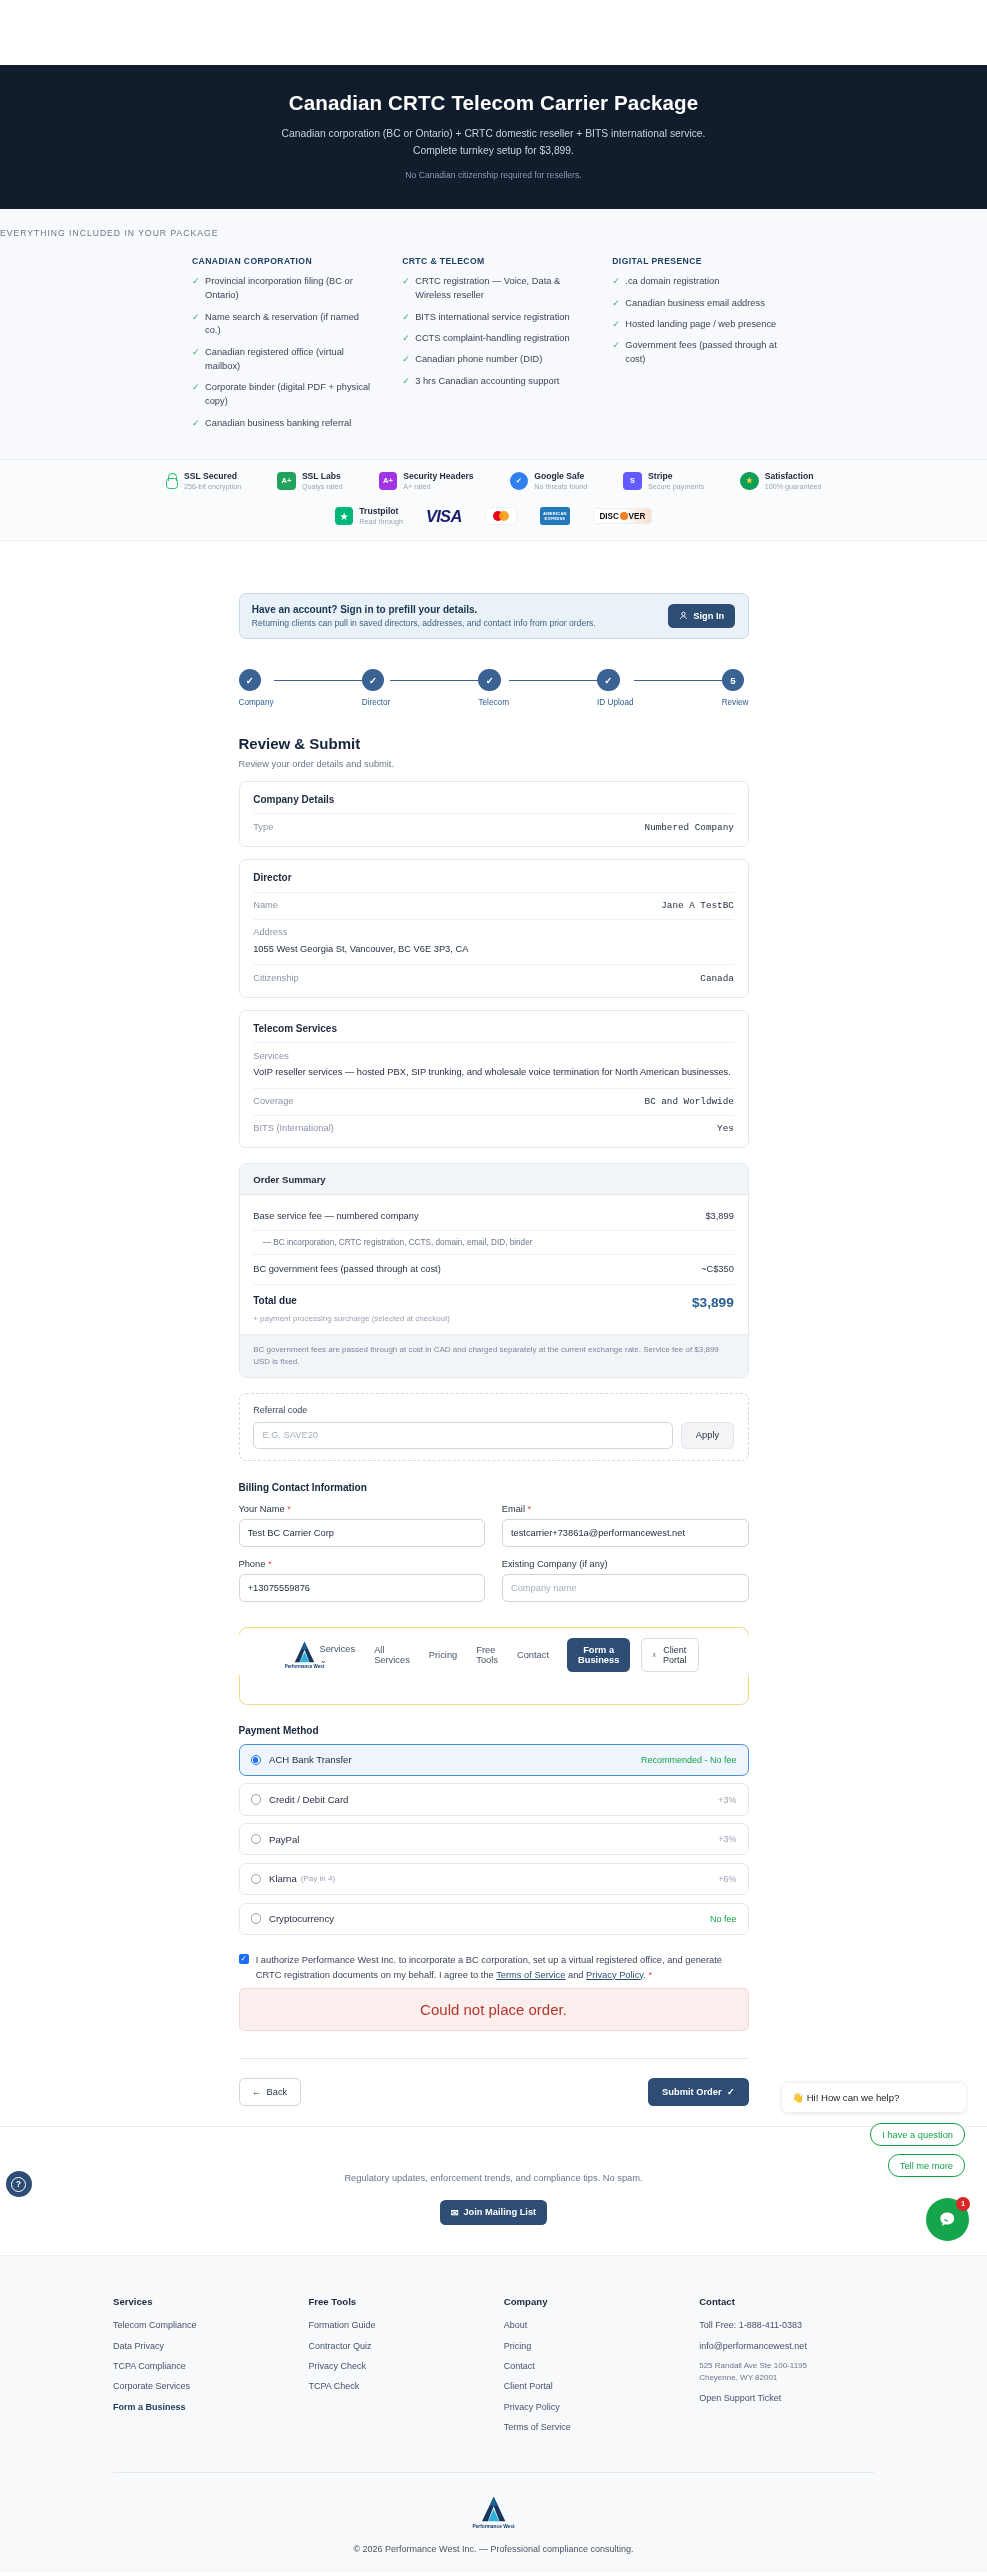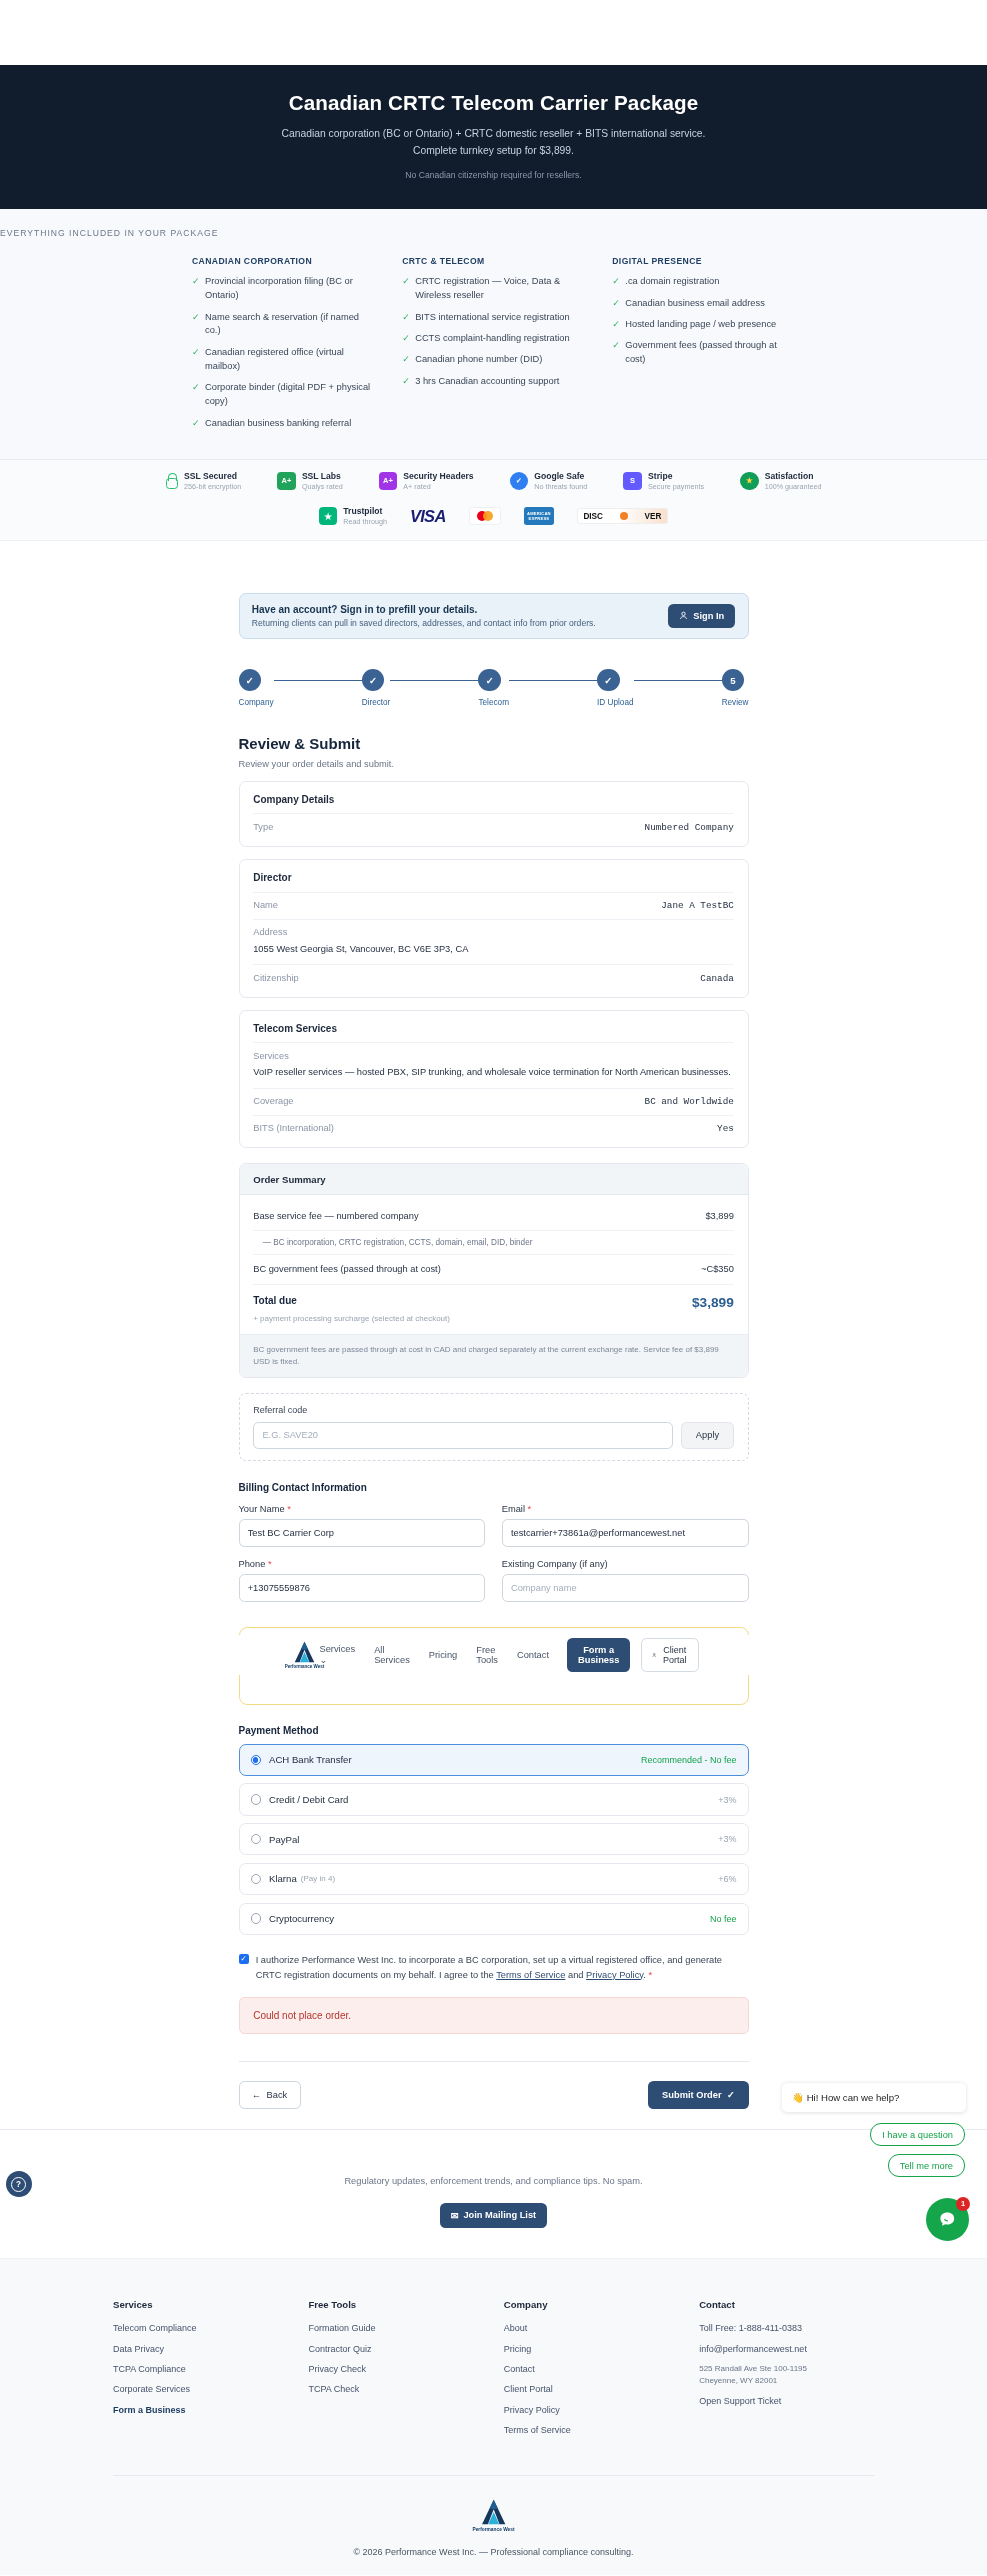--- a/index.html
+++ b/index.html
@@ -33,21 +33,21 @@
   .b-t { font-size:8.6px; font-weight:bold; color:#1e293b; }
   .b-s { font-size:7.2px; color:#9aa4b2; margin-top:1.4px; }
   .logos-row { display:flex; justify-content:center; align-items:center; gap:23px; margin-top:15px; }
   .tp { display:flex; gap:6.2px; align-items:center; }
   .tp-ic { width:18px; height:18px; background:#00b67a; border-radius:4.1px; color:#fff; display:flex; align-items:center; justify-content:center; font-size:10.3px; }
   .visa { color:#1a1f71; font-style:italic; font-weight:bold; font-size:16.5px; letter-spacing:-0.7px; }
   .mc { background:#fff; border:0.7px solid #eef0f4; border-radius:3.4px; padding:2.7px 6.9px; display:flex; align-items:center; }
   .mc i { width:10.3px; height:10.3px; border-radius:50%; display:inline-block; }
   .mc .c1 { background:#eb001b; } .mc .c2 { background:#f79e1b; margin-left:-4.1px; opacity:.92; }
   .amex { background:#2478bc; border-radius:2.7px; width:30px; height:18px; color:#fff; font-size:4.1px; font-weight:bold; display:flex; flex-direction:column; align-items:center; justify-content:center; line-height:1.3; letter-spacing:0.2px; }
-  .disc { background:linear-gradient(90deg,#fff 45%,#f9e0cd 100%); border:0.7px solid #eee; border-radius:2.7px; padding:2.7px 5.5px; font-size:8.2px; font-weight:bold; color:#111; display:flex; align-items:center;gap:16px; }
+  .disc { background:linear-gradient(90deg,#fff 45%,#f9e0cd 100%); border:0.7px solid #eee; border-radius:2.7px; padding:2.7px 5.5px; font-size:8.2px; font-weight:bold; color:#111; display:flex; align-items:center; }
   .disc i { width:8.2px; height:8.2px; background:#f48024; border-radius:50%; display:inline-block; margin:0 0.7px; }
 
   
   .main { width:510px; margin:52px auto 0; }
 
   .signin { background:#e9f1f9; border:0.7px solid #c9dcee; border-radius:6.9px; padding:9.6px 12.3px; display:flex; align-items:center; justify-content:space-between; }
   .signin .t { color:#17344f; font-size:10px; font-weight:bold; }
   .signin .s { color:#46617d; font-size:8.6px; margin-top:3.4px; }
   .btn-navy { background:#2e4d74; color:#fff; border:none; border-radius:5.5px; font-size:9.3px; font-weight:bold; padding:6.9px 11px; display:inline-flex; align-items:center; gap:4.8px; cursor:pointer; font-family:inherit; }
 
@@ -114,21 +114,21 @@
   .popt .pl { font-size:9.6px; color:#1f2a3d; font-weight:500; }
   .popt .psub { font-size:8px; color:#9aa4b2; margin-left:4.1px; }
   .popt .fee { margin-left:auto; font-size:9px; }
   .fee.green { color:#16a34a; font-weight:500; }
   .fee.gray { color:#9aa4b2; }
 
   .auth { display:flex; gap:6.9px; margin-top:18px; font-size:9.3px; color:#3a4657; line-height:1.6; }
   .chk { width:10.3px; height:10.3px; background:#1d6ff2; border-radius:2.1px; color:#fff; font-size:7.5px; display:flex; align-items:center; justify-content:center; flex:0 0 auto; margin-top:1.4px; cursor:pointer; }
   .auth a { color:#2e4d74; text-decoration:underline; cursor:pointer; }
 
-  .errbox { background:#fdeeee; border:0.7px solid #f6d7d3; border-radius:5.5px; padding:11.7px 13.7px; margin-top:15px; font-size:10px; color:#b3362c; }
+  .errbox { background:#fdeeee; border:0.7px solid #f6d7d3; border-radius:5.5px; padding:11.7px 13.7px; margin-top:6px; font-size:15px; color:#b3362c;text-align:center; }
 
   .act-div { border-top:0.7px solid #e4e8ee; margin-top:27.4px; }
   .act-row { display:flex; justify-content:space-between; margin-top:19px; }
   .btn-back { background:#fff; border:0.7px solid #cdd5df; border-radius:5.5px; padding:7.5px 12.3px; font-size:9.3px; color:#2a3547; cursor:pointer; font-family:inherit; display:inline-flex; gap:5.5px; align-items:center; }
   .btn-submit { background:#2e4d74; color:#fff; border:none; border-radius:5.5px; padding:8.2px 13.7px; font-size:9.3px; font-weight:bold; cursor:pointer; font-family:inherit; display:inline-flex; gap:5.5px; align-items:center; }
 
   
   .chat-card { position:absolute; top:2083px; right:20.6px; width:184px; background:#fff; border-radius:5.5px; box-shadow:0 0.7px 4.1px rgba(0,0,0,.12); padding:9px 9.6px; font-size:9.6px; color:#222; z-index:5; }
   .chat-q { position:absolute; right:22px; border:0.7px solid #16a34a; color:#16a34a; background:#fff; border-radius:11px; padding:5.5px 11px; font-size:9.3px; cursor:pointer; font-family:inherit; z-index:5; }
   .chat-q.q1 { top:2123px; } .chat-q.q2 { top:2154px; }

